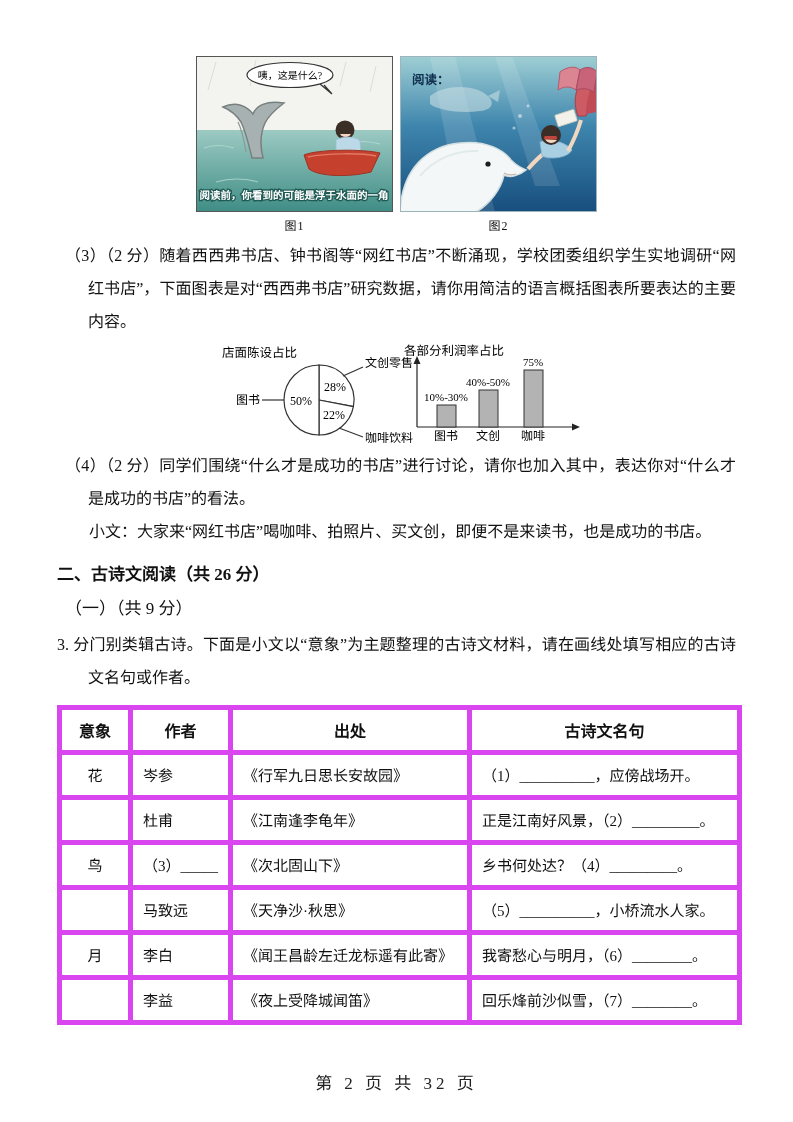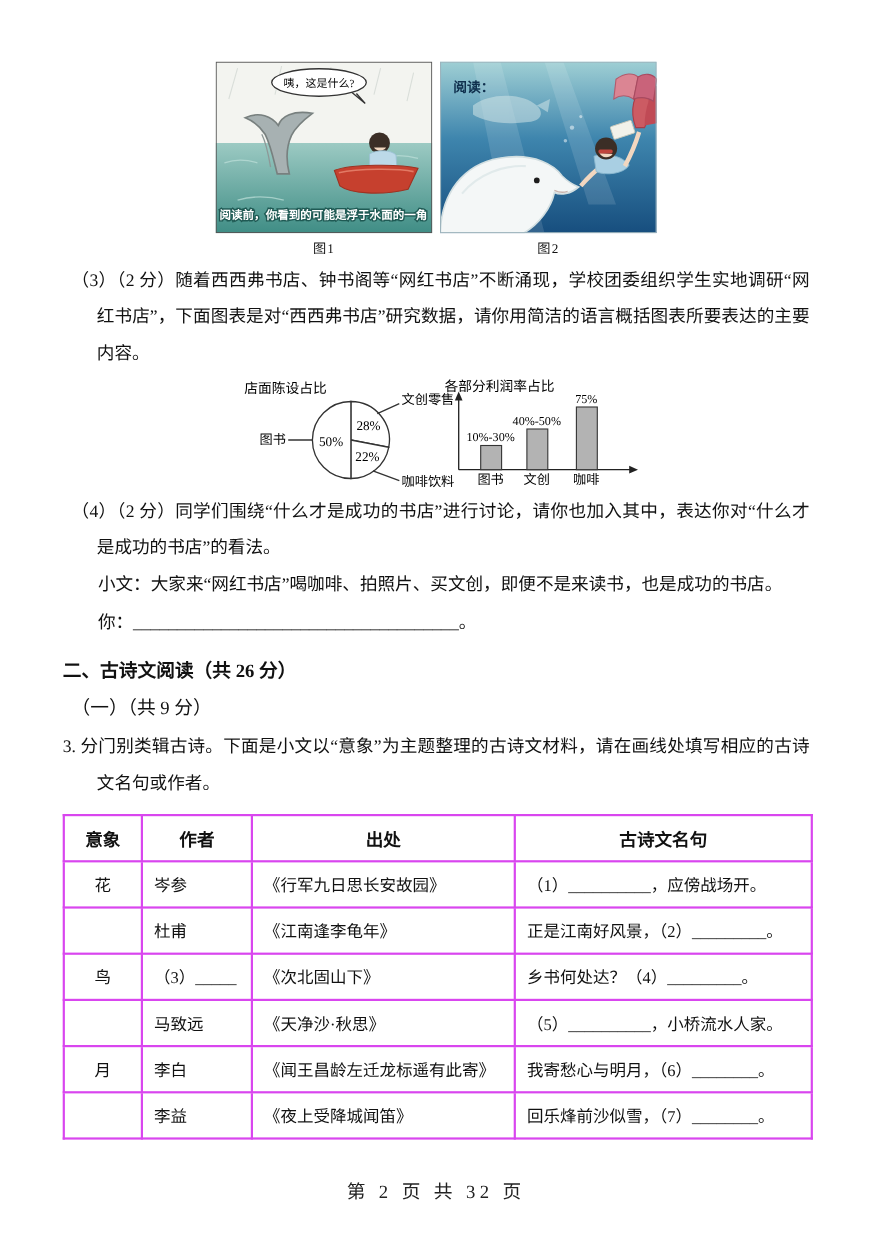--- a/index.html
+++ b/index.html
@@ -30,21 +30,21 @@
   
   .chart-wrap{margin:4px 0 2px 125px;}
   .chart-wrap svg{display:block;}
   .chart-wrap text{font-family:"Liberation Serif","DejaVu Serif",serif;}
   
   .sec-title{font-weight:bold;font-size:17px;margin:10px 0 0 0;line-height:1.9;}
   .sec-sub{font-weight:normal;font-size:17px;margin:2px 0 0 8px;line-height:1.9;}
   
   table.poems{border-collapse:collapse;width:680px;margin-top:10px;table-layout:fixed;}
   table.poems th,table.poems td{
-    border:2px solid #d946ef;
+    border:5px solid #d946ef;
     font-size:15px;
     padding:8px 10px;
     height:24px;
     font-weight:normal;
     vertical-align:middle;
   }
   table.poems th{font-weight:bold;text-align:center;font-size:16px;}
   col.c-image{width:71px;} col.c-author{width:100px;}
   col.c-source{width:239px;} col.c-line{width:270px;}
   td.c-image{text-align:center;}
@@ -201,21 +201,20 @@
       <text x="306" y="44" font-size="11" text-anchor="middle">40%-50%</text>
       <text x="351" y="24" font-size="11" text-anchor="middle">75%</text>
       <text x="264" y="98" font-size="12" text-anchor="middle">图书</text>
       <text x="306" y="98" font-size="12" text-anchor="middle">文创</text>
       <text x="351" y="98" font-size="12" text-anchor="middle">咖啡</text>
     </svg>
   </div>
 
   <p class="para hang">（4）（2 分）同学们围绕“什么才是成功的书店”进行讨论，请你也加入其中，表达你对“什么才是成功的书店”的看法。</p>
   <p class="para indent2">小文：大家来“网红书店”喝咖啡、拍照片、买文创，即便不是来读书，也是成功的书店。</p>
-  <p class="you-line"><span>你：</span><span>_____________________________________</span><span>。</span></p>
 
   <p class="sec-title">二、古诗文阅读（共 26 分）</p>
   <p class="sec-sub">（一）（共 9 分）</p>
   <p class="para num-hang"><span>3.</span>&nbsp;<span>分门别类辑古诗。下面是小文以“意象”为主题整理的古诗文材料，请在画线处填写相应的古诗文名句或作者。</span></p>
 
   <table class="poems">
     <colgroup>
         <col class="c-image">
         <col class="c-author">
         <col class="c-source">

